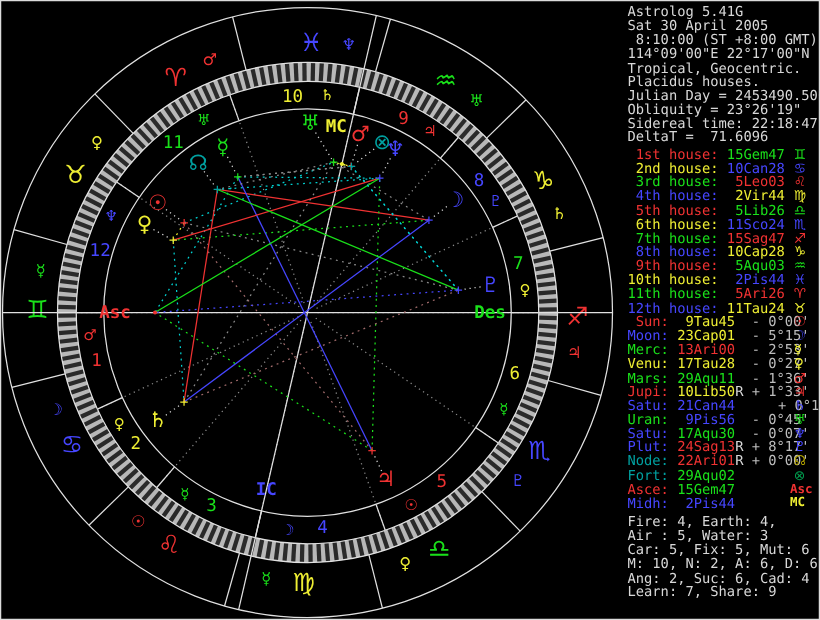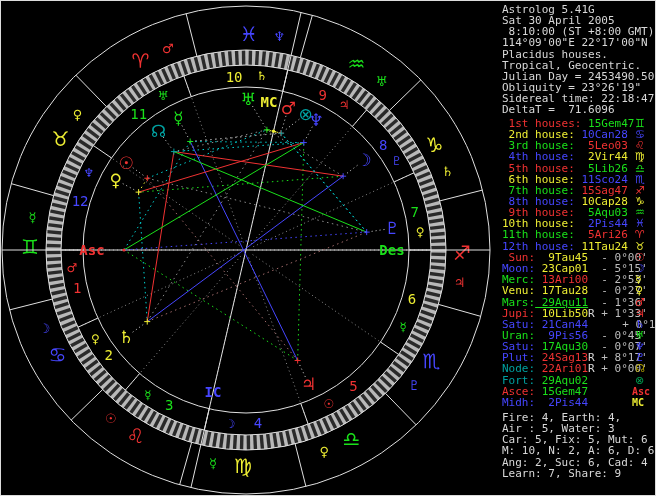--- a/index.html
+++ b/index.html
@@ -379,47 +379,47 @@
       <text x="267.96698496288917" y="100.77068550240202" fill="#eeee33" font-size="14" text-anchor="middle" dominant-baseline="central" class="mono" font-weight="bold">MC</text>
       <text x="391" y="249" fill="#1ae01a" font-size="14" text-anchor="middle" dominant-baseline="central" class="mono" font-weight="bold">Des</text>
       <text x="212.03301503711089" y="391.229314497598" fill="#4646ff" font-size="14" text-anchor="middle" dominant-baseline="central" class="mono" font-weight="bold">IC</text>
     </svg>
   <div id="panel">
     <div class="blk" id="blk-header" style="top:3px">
         <div class="ln"><span style="color: rgb(216, 216, 216);">Astrolog 5.41G</span></div>
         <div class="ln"><span style="color: rgb(216, 216, 216);">Sat 30 April 2005</span></div>
         <div class="ln"><span style="color: rgb(216, 216, 216);"> 8:10:00 (ST +8:00 GMT)</span></div>
         <div class="ln"><span style="color: rgb(216, 216, 216);">114°09'00"E 22°17'00"N</span></div>
+        <div class="ln"><span style="color: rgb(216, 216, 216);">Tropical, Geocentric.</span></div>
         <div class="ln"><span style="color: rgb(216, 216, 216);">Placidus houses.</span></div>
-        <div class="ln"><span style="color: rgb(216, 216, 216);">Tropical, Geocentric.</span></div>
         <div class="ln"><span style="color: rgb(216, 216, 216);">Julian Day = 2453490.5069</span></div>
         <div class="ln"><span style="color: rgb(216, 216, 216);">Obliquity = 23°26'19"</span></div>
         <div class="ln"><span style="color: rgb(216, 216, 216); text-align: center;">Sidereal time: 22:18:47</span></div>
         <div class="ln"><span style="color: rgb(216, 216, 216);">DeltaT =  71.6096</span></div>
       </div>
     <div class="blk" id="blk-houses" style="top:117px">
-        <div class="ln"><span style="color: rgb(240, 50, 50);"> 1st houses:</span><span style="color: rgb(26, 224, 26);"> 15Gem47</span><span class="sym" style="color: rgb(26, 224, 26);">♊</span></div>
+        <div class="ln"><span style="color: rgb(240, 50, 50);"> 1st house:</span><span style="color: rgb(26, 224, 26);"> 15Gem47</span><span class="sym" style="color: rgb(26, 224, 26);">♊</span></div>
         <div class="ln"><span style="color: rgb(238, 238, 51);"> 2nd house:</span><span style="color: rgb(70, 70, 255);"> 10Can28</span><span class="sym" style="color: rgb(70, 70, 255);">♋</span></div>
         <div class="ln"><span style="color: rgb(26, 224, 26);"> 3rd house:</span><span style="color: rgb(240, 50, 50);">  5Leo03</span><span class="sym" style="color: rgb(240, 50, 50);">♌</span></div>
         <div class="ln"><span style="color: rgb(70, 70, 255);"> 4th house:</span><span style="color: rgb(238, 238, 51); margin-top: 46px;">  2Vir44</span><span class="sym" style="color: rgb(238, 238, 51);">♍</span></div>
         <div class="ln"><span style="color: rgb(240, 50, 50);"> 5th house:</span><span style="color: rgb(26, 224, 26);">  5Lib26</span><span class="sym" style="color: rgb(26, 224, 26);">♎</span></div>
         <div class="ln"><span style="color: rgb(238, 238, 51);"> 6th house:</span><span style="color: rgb(70, 70, 255);"> 11Sco24</span><span class="sym" style="color: rgb(70, 70, 255);">♏</span></div>
         <div class="ln"><span style="color: rgb(26, 224, 26);"> 7th house:</span><span style="color: rgb(240, 50, 50);"> 15Sag47</span><span class="sym" style="color: rgb(240, 50, 50);">♐</span></div>
         <div class="ln"><span style="color: rgb(70, 70, 255);"> 8th house:</span><span style="color: rgb(238, 238, 51);"> 10Cap28</span><span class="sym" style="color: rgb(238, 238, 51);">♑</span></div>
         <div class="ln"><span style="color: rgb(240, 50, 50);"> 9th house:</span><span style="color: rgb(26, 224, 26);">  5Aqu03</span><span class="sym" style="color: rgb(26, 224, 26);">♒</span></div>
         <div class="ln"><span style="color: rgb(238, 238, 51);">10th house:</span><span style="color: rgb(70, 70, 255);">  2Pis44</span><span class="sym" style="color: rgb(70, 70, 255);">♓</span></div>
         <div class="ln"><span style="color: rgb(26, 224, 26);">11th house:</span><span style="color: rgb(240, 50, 50);">  5Ari26</span><span class="sym" style="color: rgb(240, 50, 50);">♈</span></div>
         <div class="ln"><span style="color: rgb(70, 70, 255);">12th house:</span><span style="color: rgb(238, 238, 51);"> 11Tau24</span><span class="sym" style="color: rgb(238, 238, 51);">♉</span></div>
       </div>
     <div class="blk" id="blk-objects" style="top:251px">
         <div class="ln"><span style="color: rgb(240, 50, 50);"> Sun:</span><span style="color: rgb(238, 238, 51); margin-top: 15px;">  9Tau45</span><span style="color: rgb(216, 216, 216);"> </span><span style="color: rgb(189, 189, 189);"> - 0°00'</span><span class="sym" style="color: rgb(240, 50, 50);">☉</span></div>
         <div class="ln"><span style="color: rgb(70, 70, 255); margin-top: 38px;">Moon:</span><span style="color: rgb(238, 238, 51);"> 23Cap01</span><span style="color: rgb(216, 216, 216);"> </span><span style="color: rgb(189, 189, 189);"> - 5°15'</span><span class="sym" style="color: rgb(70, 70, 255);">☽</span></div>
         <div class="ln"><span style="color: rgb(26, 224, 26);">Merc:</span><span style="color: rgb(240, 50, 50);"> 13Ari00</span><span style="color: rgb(216, 216, 216);"> </span><span style="color: rgb(189, 189, 189);"> - 2°53'</span><span class="sym" style="color: rgb(238, 238, 51);">☿</span></div>
         <div class="ln"><span style="color: rgb(238, 238, 51);">Venu:</span><span style="color: rgb(238, 238, 51);"> 17Tau28</span><span style="color: rgb(216, 216, 216);"> </span><span style="color: rgb(189, 189, 189);"> - 0°27'</span><span class="sym" style="color: rgb(238, 238, 51);">♀</span></div>
-        <div class="ln"><span style="color: rgb(26, 224, 26);">Mars:</span><span style="color: rgb(26, 224, 26); text-decoration: underline;"> 29Aqu11</span><span style="color: rgb(216, 216, 216);"> </span><span style="color: rgb(189, 189, 189);"> - 1°36'</span><span class="sym" style="color: rgb(240, 50, 50);">♂</span></div>
+        <div class="ln"><span style="color: rgb(26, 224, 26);">Mars:</span><span style="color: rgb(26, 224, 26);"> 29Aqu11</span><span style="color: rgb(216, 216, 216);"> </span><span style="color: rgb(189, 189, 189);"> - 1°36'</span><span class="sym" style="color: rgb(240, 50, 50);">♂</span></div>
         <div class="ln"><span style="color: rgb(240, 50, 50);">Jupi:</span><span style="color: rgb(238, 238, 51);"> 10Lib50</span><span style="color: rgb(216, 216, 216);">R</span><span style="color: rgb(189, 189, 189);"> + 1°33'</span><span class="sym" style="color: rgb(240, 50, 50);">♃</span></div>
         <div class="ln"><span style="color: rgb(70, 70, 255);">Satu:</span><span style="color: rgb(70, 70, 255);"> 21Can44</span><span style="color: rgb(216, 216, 216);"> </span><span style="color: rgb(189, 189, 189); margin-left: 21px;"> + 0°10'</span><span class="sym" style="color: rgb(70, 70, 255);">♄</span></div>
         <div class="ln"><span style="color: rgb(26, 224, 26);">Uran:</span><span style="color: rgb(70, 70, 255);">  9Pis56</span><span style="color: rgb(216, 216, 216);"> </span><span style="color: rgb(189, 189, 189);"> - 0°45'</span><span class="sym" style="color: rgb(26, 224, 26);">♅</span></div>
         <div class="ln"><span style="color: rgb(70, 70, 255);">Satu:</span><span style="color: rgb(26, 224, 26);"> 17Aqu30</span><span style="color: rgb(216, 216, 216);"> </span><span style="color: rgb(189, 189, 189);"> - 0°07'</span><span class="sym" style="color: rgb(70, 70, 255);">♆</span></div>
         <div class="ln"><span style="color: rgb(70, 70, 255);">Plut:</span><span style="color: rgb(240, 50, 50);"> 24Sag13</span><span style="color: rgb(216, 216, 216);">R</span><span style="color: rgb(189, 189, 189);"> + 8°17'</span><span class="sym" style="color: rgb(70, 70, 255);">♇</span></div>
         <div class="ln"><span style="color: rgb(0, 160, 160);">Node:</span><span style="color: rgb(240, 50, 50);"> 22Ari01</span><span style="color: rgb(216, 216, 216);">R</span><span style="color: rgb(189, 189, 189);"> + 0°00'</span><span class="sym" style="color: rgb(176, 160, 0);">☊</span></div>
         <div class="ln"><span style="color: rgb(0, 160, 160);">Fort:</span><span style="color: rgb(26, 224, 26);"> 29Aqu02</span><span style="color: rgb(216, 216, 216);"> </span><span class="sym" style="color: rgb(0, 160, 80);">⊗</span></div>
         <div class="ln"><span style="color: rgb(240, 50, 50);">Asce:</span><span style="color: rgb(26, 224, 26);"> 15Gem47</span><span style="color: rgb(216, 216, 216);"> </span><span class="symtxt" style="color: rgb(240, 50, 50);">Asc</span></div>
         <div class="ln"><span style="color: rgb(70, 70, 255);">Midh:</span><span style="color: rgb(70, 70, 255);">  2Pis44</span><span style="color: rgb(216, 216, 216);"> </span><span class="symtxt" style="color: rgb(238, 238, 51);">MC</span></div>
       </div>

